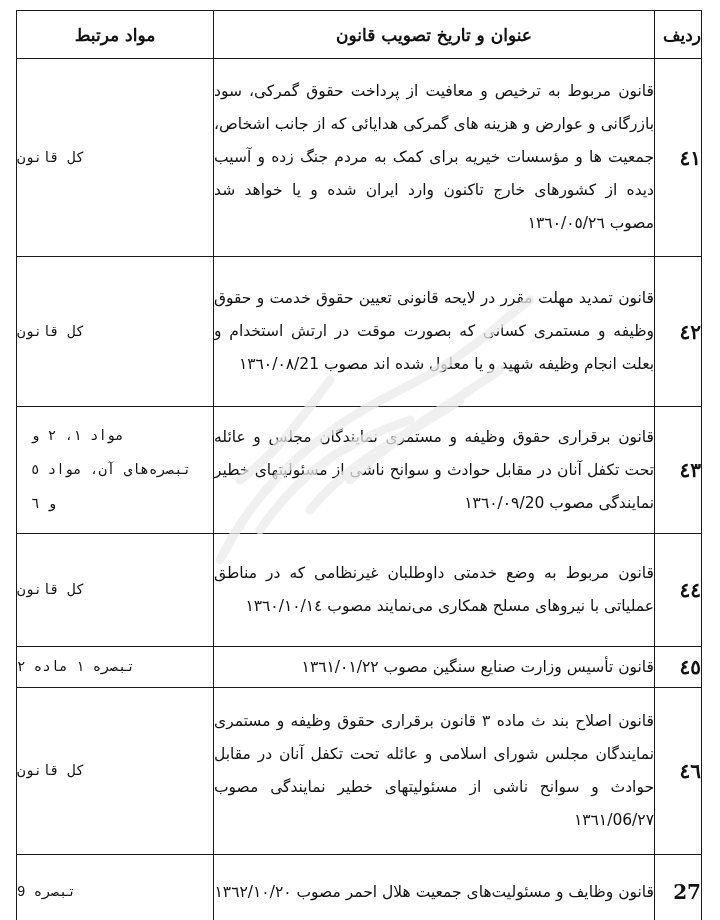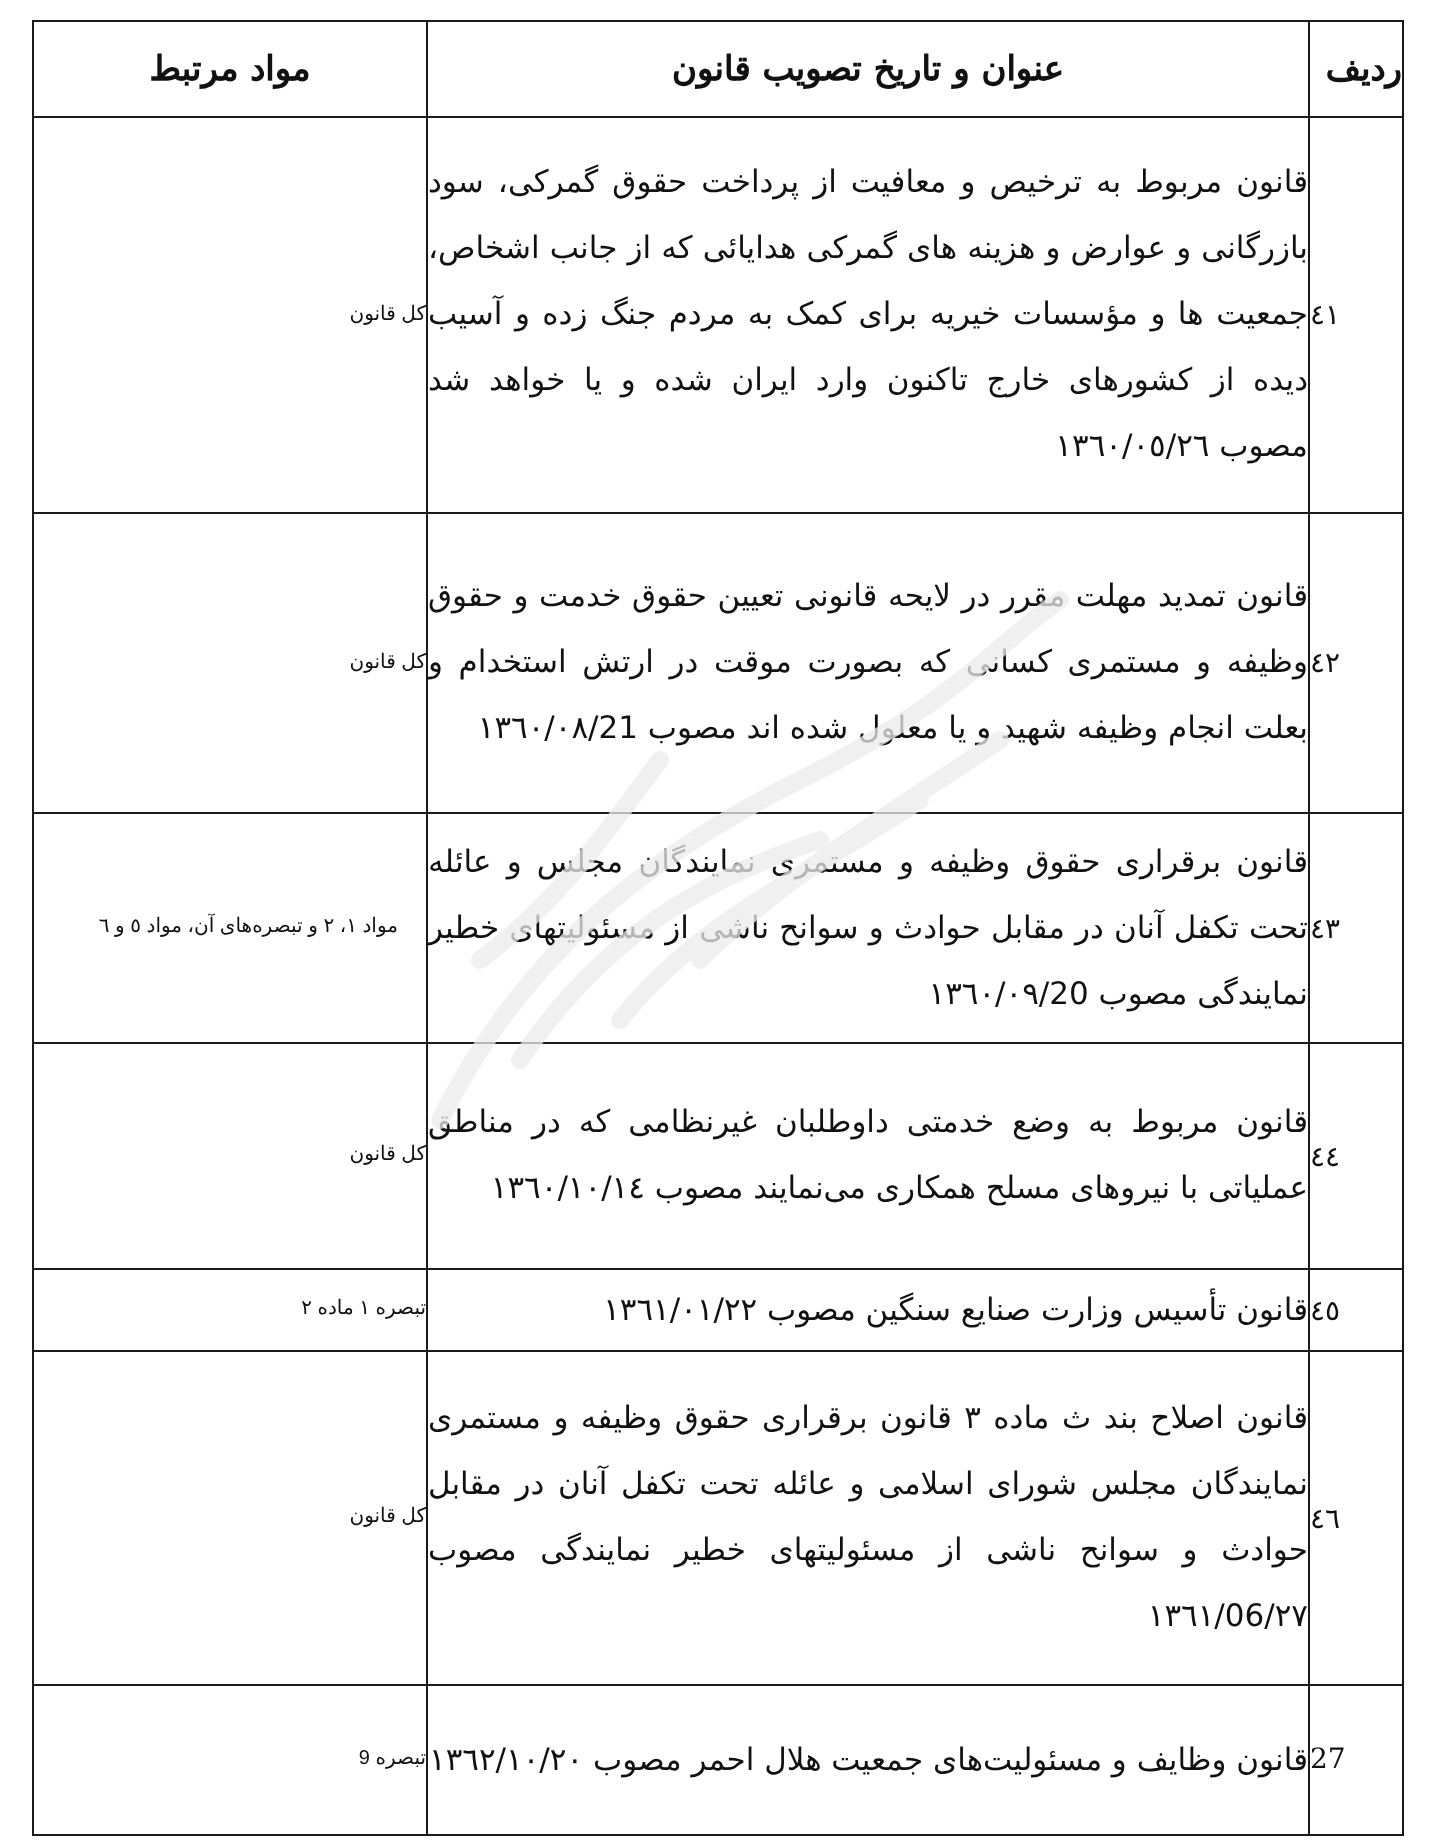--- a/index.html
+++ b/index.html
@@ -41,36 +41,37 @@
       vertical-align: middle;
     }
     th {
       font-weight: bold;
       font-size: 17px;
       height: 47px;
       text-align: center;
     }
     th.col-num { text-align: right; padding-right: 0; }
     td.num {
-      text-align: left;
-      font-size: 14px;
+      text-align: right;
+      font-size: 20px;
+      font-weight: bold;
     }
     td.title {
       text-align: justify;
       text-align-last: right;
       font-size: 15.5px;
       line-height: 33px;
       padding: 4px 10px 4px 8px;
       font-family: "DejaVu Sans", "Liberation Sans", sans-serif;
     }
     td.related {
-      text-align: right;
-      font-size: 10px;
+      text-align: left;
+      font-size: 14px;
       line-height: 34px;
-      font-family: Liberation Sans, sans-serif;
+      font-family: Liberation Mono, monospace;
     }
   </style>
 </head>
 <body>
 
 <table class="laws">
   <colgroup>
     <col style="width:47px">
     <col style="width:441px">
     <col style="width:197px">

